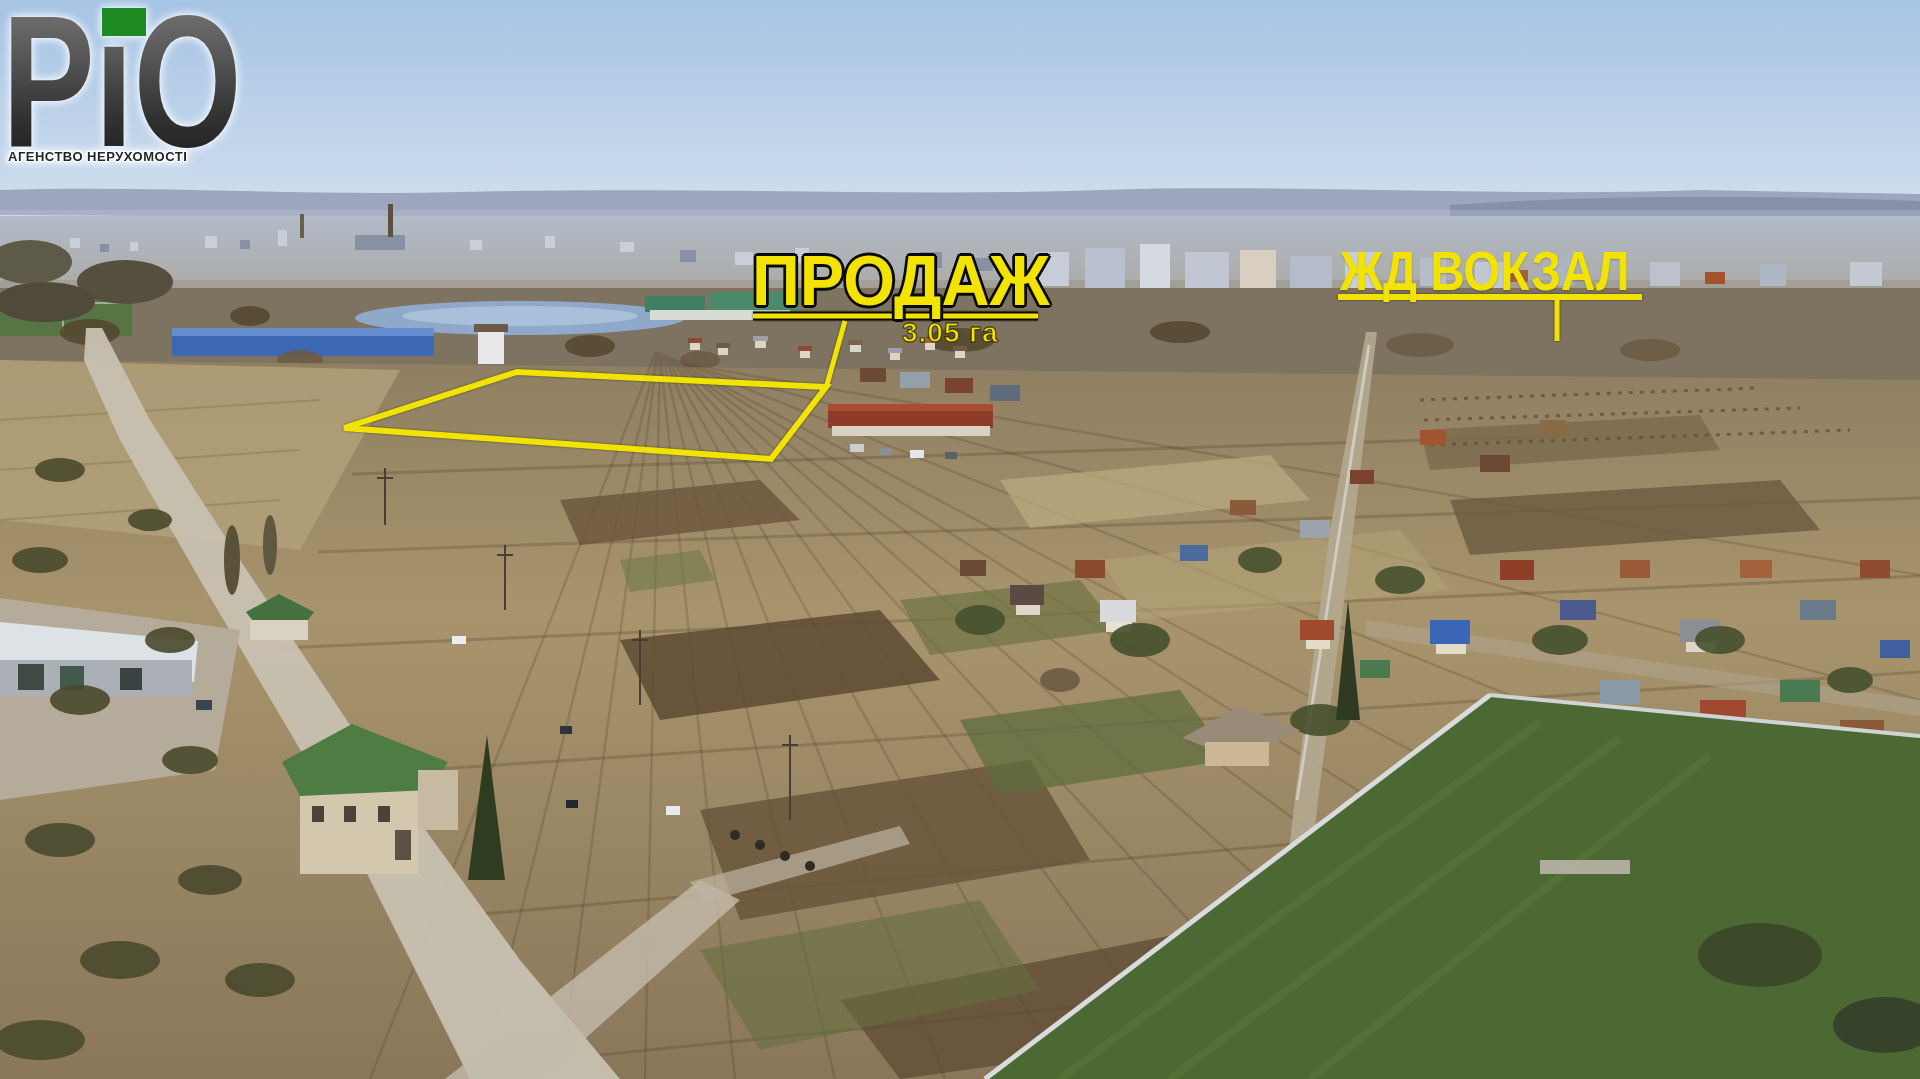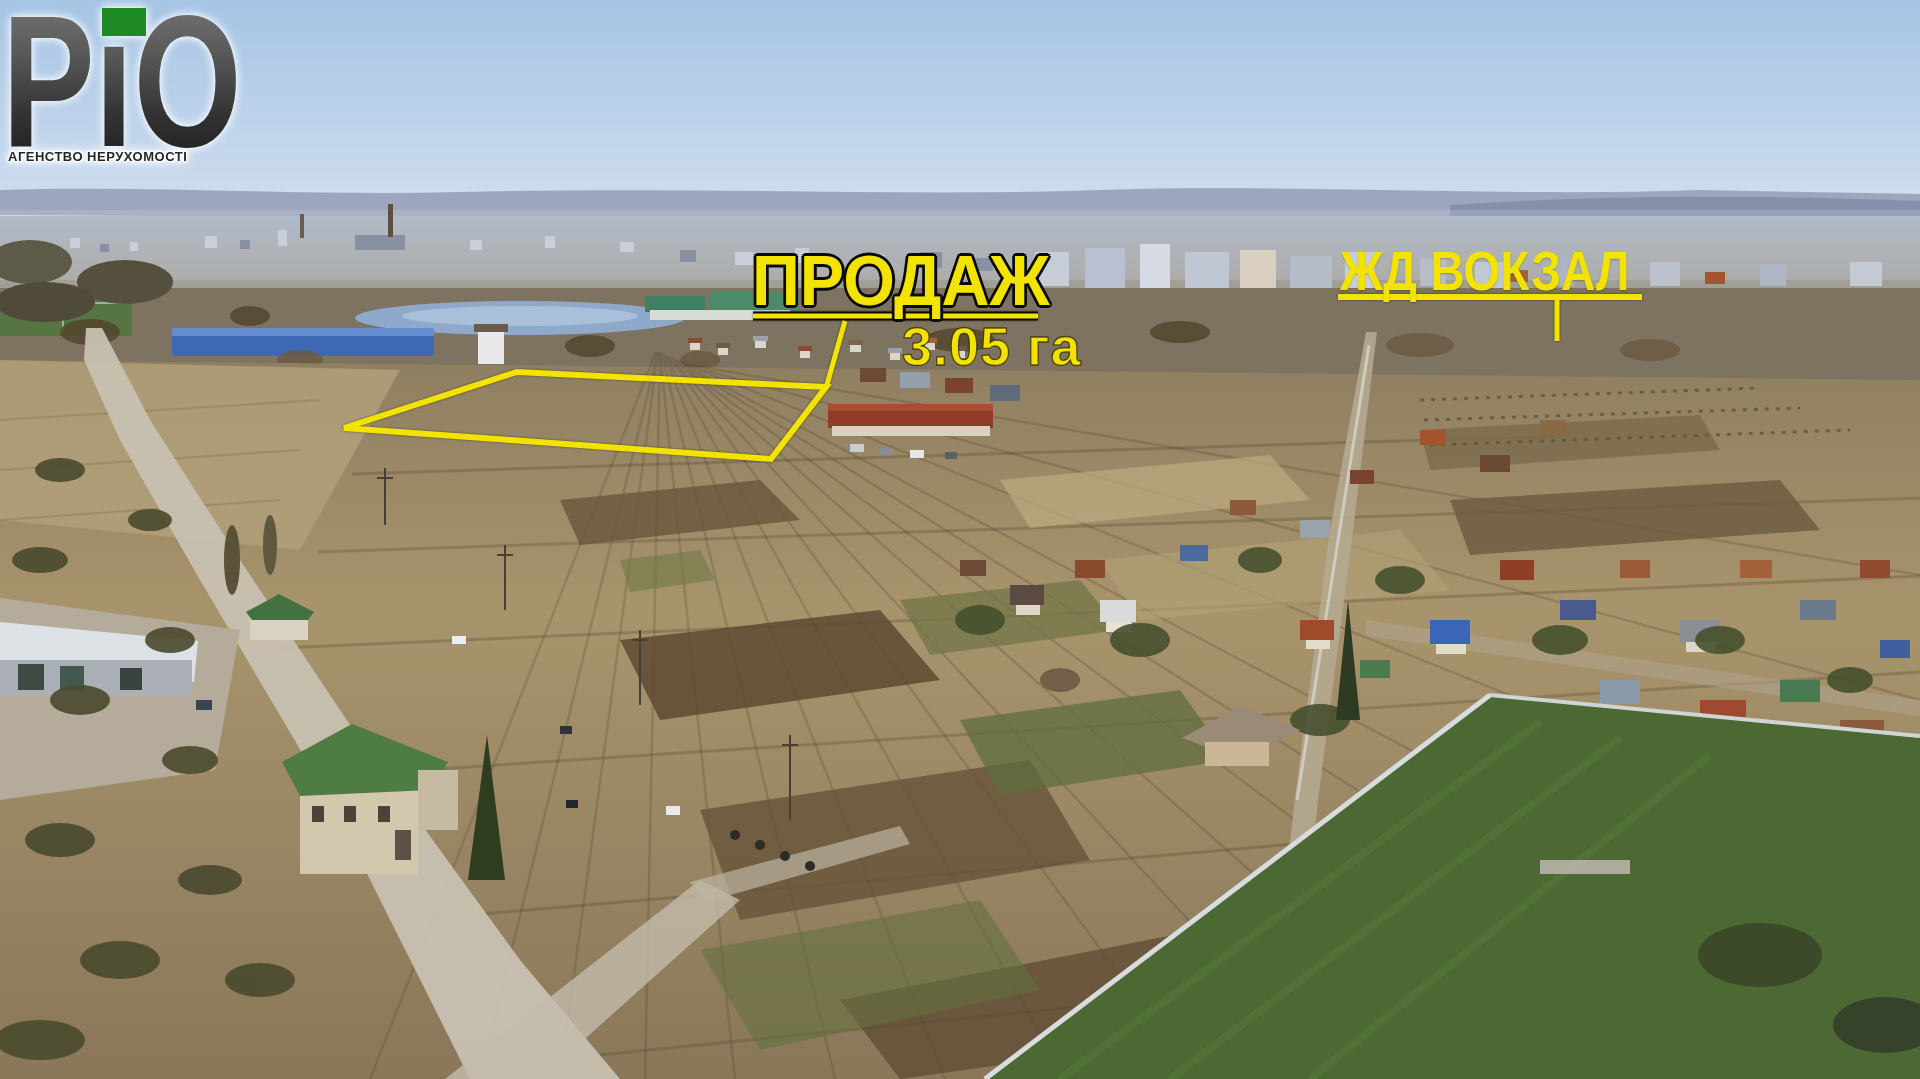--- a/index.html
+++ b/index.html
@@ -6,21 +6,21 @@
   .stage{position:relative;width:1920px;height:1079px;overflow:hidden;
          background:#9c8a68;font-family:"Liberation Sans",sans-serif;}
   .stage svg{position:absolute;left:0;top:0;}
 
   
   .ann{position:absolute;white-space:nowrap;font-weight:bold;line-height:1;
        transform-origin:left top;color:#f2e400;z-index:6;}
   .sale-label{left:752px;top:246px;font-size:70px;transform:scaleX(.95);
        text-shadow:3px 0 0 #0a0a0a,-3px 0 0 #0a0a0a,0 3px 0 #0a0a0a,0 -3px 0 #0a0a0a,
                    2px 2px 0 #0a0a0a,-2px 2px 0 #0a0a0a,2px -2px 0 #0a0a0a,-2px -2px 0 #0a0a0a;}
-  .sale-area{left:902px;top:319px;font-size:54px;letter-spacing:1px;
+  .sale-area{left:902px;top:319px;font-size:28px;letter-spacing:1px;
        -webkit-text-stroke:1.3px rgba(45,36,0,.75);}
   .station-label{left:1340px;top:243px;font-size:56px;transform:scaleX(.85);
        text-shadow:0 1px 2px rgba(0,0,0,.25);}
 
   
   .logo{position:absolute;left:0;top:0;z-index:10;width:300px;height:180px;
         filter:drop-shadow(0 0 5px rgba(242,248,255,.9)) drop-shadow(0 0 1px rgba(255,255,255,.75));}
   .logo-name{position:absolute;left:2px;top:-13px;font-size:188px;font-weight:bold;
         line-height:1;transform:scaleX(.74);transform-origin:left top;
         color:#3a3a3a;

